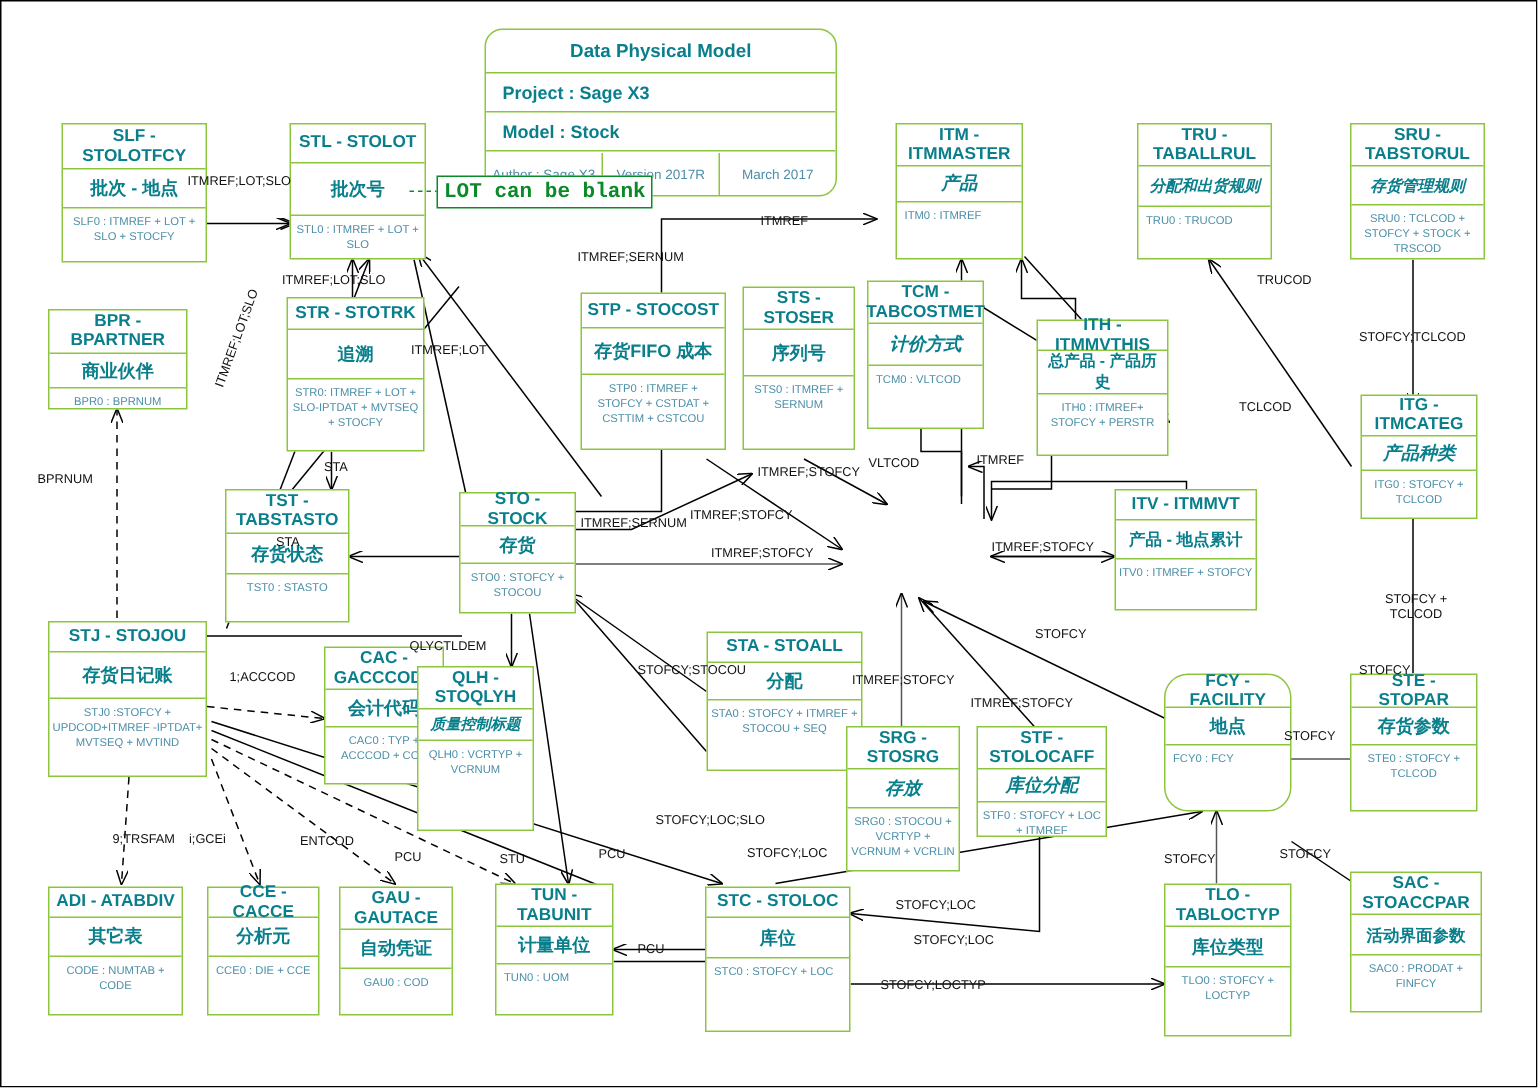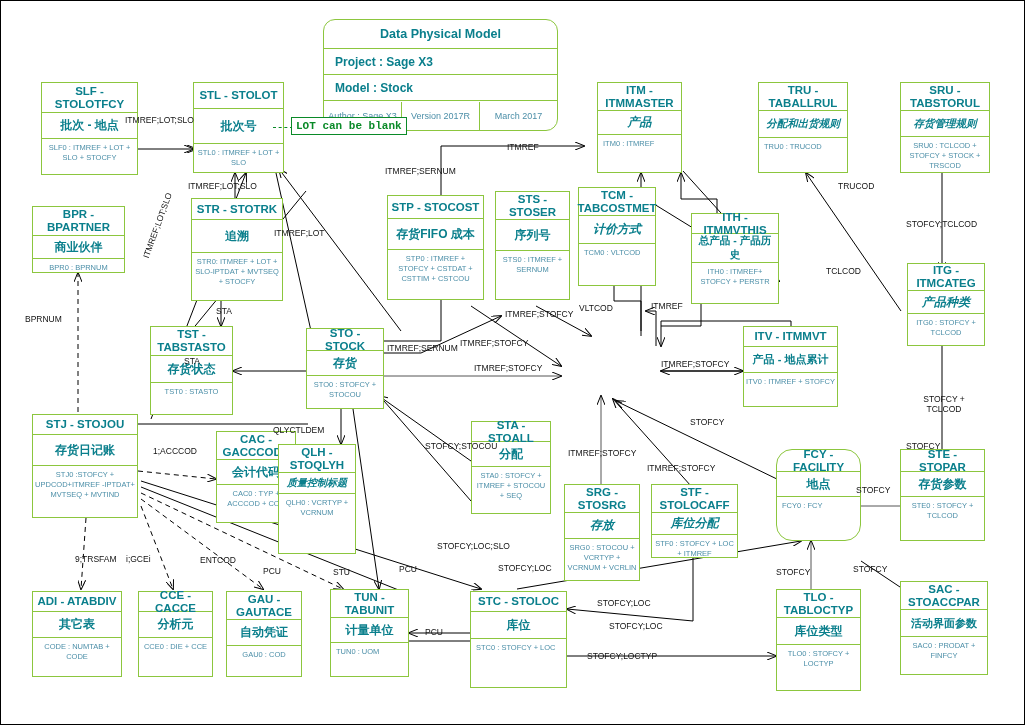--- a/index.html
+++ b/index.html
@@ -28,21 +28,21 @@
   #titlecard .t3{height:26px;color:#0A7F8C;font-weight:bold;font-size:12px;padding-left:11px;}
   #titlecard .t4{height:29px;border-bottom:none;padding:0;}
   #titlecard .t4 div{flex:1;text-align:center;color:#4C8FA8;font-size:9px;
                      border-right:1.5px solid #8CC63E;line-height:28px;}
   #titlecard .t4 div:last-child{border-right:none;}
 
   
   #legend{position:absolute;left:272px;top:116px;width:115px;height:22px;z-index:9;}
   #legend .lgbox{position:absolute;left:18px;top:0;border:1.5px solid #0A8A28;background:#fff;
                  color:#0A8A28;font-family:"Liberation Mono","DejaVu Sans Mono",monospace;
-                 font-weight:bold;font-size:11px;padding:2px 4px;white-space:nowrap;}
+                 font-weight:bold;font-size:14px;padding:2px 4px;white-space:nowrap;}
   #legend .lgdash{position:absolute;left:0;top:10px;width:20px;border-top:1.6px dashed #0A8A28;}
 
   
   .lbl{position:absolute;font-size:8.5px;color:#111;white-space:nowrap;z-index:7;
        background:transparent;line-height:10px;}
   .lbl.c{text-align:center;}
   svg#wires{position:absolute;left:0;top:0;width:1025px;height:725px;z-index:2;}
 </style>
 </head>
 <body>
@@ -294,21 +294,21 @@
     <div class="ky">ITG0 : STOFCY + TCLCOD</div>
   </div>
 
 
   <div class="ent" style="left:742px;top:325px;width:95px;height:81px;">
     <div class="hd" style="height:20px">ITV - ITMMVT</div>
     <div class="nm" style="height:26px;font-size:11px">产品 - 地点累计</div>
     <div class="ky">ITV0 : ITMREF + STOFCY</div>
   </div>
 
-  <div class="ent" style="left:470px;top:420px;width:80px;height:93px;">
+  <div class="ent" style="left:470px;top:420px;width:104px;height:93px;">
     <div class="hd" style="height:20px">STA - STOALL</div>
     <div class="nm" style="height:25px">分配</div>
     <div class="ky">STA0 : STOFCY + ITMREF + STOCOU + SEQ</div>
   </div>
 
   <div class="ent" style="left:563px;top:483px;width:76px;height:97px;">
     <div class="hd" style="height:28px">SRG - STOSRG</div>
     <div class="nm ital" style="height:26px">存放</div>
     <div class="ky">SRG0 : STOCOU + VCRTYP + VCRNUM + VCRLIN</div>
   </div>

